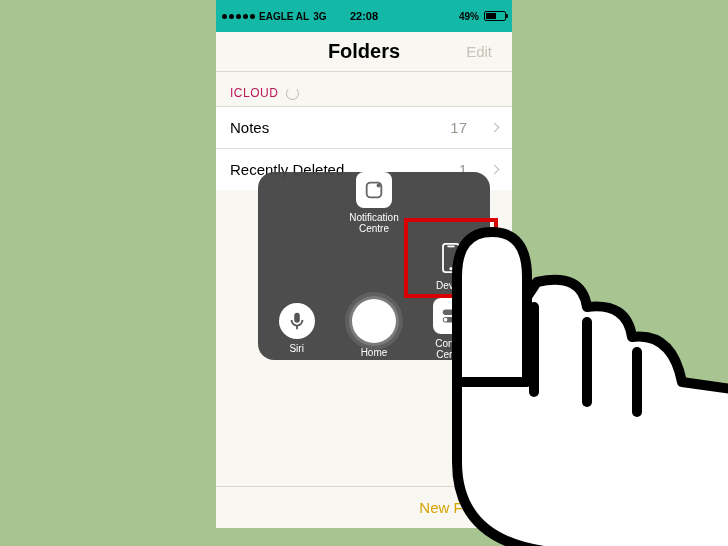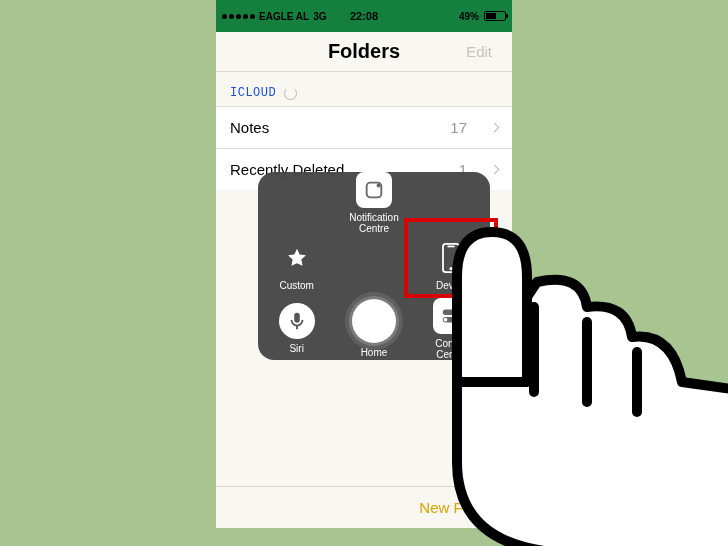--- a/index.html
+++ b/index.html
@@ -15,21 +15,21 @@
     position: absolute;
     left: 216px;
     top: 0;
     width: 296px;
     height: 528px;
     background: #f8f7f2;
   }
   
   .statusbar {
     height: 20px;
-    background: #15803d;
+    background: #14b8a6;
     display: flex;
     align-items: center;
     font-size: 10px;
     font-weight: 600;
     color: #000;
     padding: 16px 6px;
   }
   .signal-dots { display: flex; gap: 2px; margin-right: 4px; }
   .signal-dots span {
     width: 5px; height: 5px; border-radius: 50%; background: #000;
@@ -57,26 +57,25 @@
     border-bottom: 1px solid #d9d6ce;
   }
   .navtitle { font-size: 20px; font-weight: 700; color: #000; }
   .edit-btn {
     position: absolute; right: 20px; font-size: 15px; color: #c7c3b8;
   }
   
   .section-header {
     padding: 14px 14px 6px;
     font-size: 12px;
-    color: #1d4ed8;
+    color: #be185d;
     letter-spacing: 0.5px;
     display: flex;
     align-items: center;
     gap: 8px;
-    font-family: Liberation Mono, monospace;
   }
   .spinner {
     width: 13px; height: 13px; border: 1.5px solid #bbb; border-top-color: transparent; border-radius: 50%;
     position: relative;
   }
   .list-row {
     display: flex; align-items: center; justify-content: space-between;
     padding: 12px 14px;
     background: #fff;
     border-top: 1px solid #e0ddd4;
@@ -224,28 +223,20 @@
     <div class="at-icon">
       <svg viewBox="0 0 24 24" fill="none" stroke="#666" stroke-width="2">
           <rect x="4" y="4" width="16" height="16" rx="4"></rect>
           <circle cx="17" cy="7" r="2.2" fill="#666" stroke="none"></circle>
         </svg>
     </div>
     <span style="white-space:pre-line">Notification
 Centre</span>
   </div>
 
-  <div class="at-item at-custom">
-    <div class="at-icon round" style="background:transparent">
-      <svg viewBox="0 0 24 24" fill="#fff">
-          <path d="M12 2l2.9 6.3 6.9.7-5.1 4.7 1.4 6.8L12 17.8 5.9 20.5l1.4-6.8L2.2 9l6.9-.7z"></path>
-        </svg>
-    </div>
-    <span>Custom</span>
-  </div>
 
   <div class="at-item at-device">
     <div style="width:36px;height:36px;display:flex;align-items:center;justify-content:center">
       <svg viewBox="0 0 24 36" width="22" height="32" fill="none" stroke="#fff" stroke-width="2">
           <rect x="3" y="2" width="18" height="32" rx="3"></rect>
           <circle cx="12" cy="30" r="1.8" fill="#fff" stroke="none"></circle>
           <line x1="8" y1="5" x2="16" y2="5"></line>
         </svg>
     </div>
     <span>Device</span>

